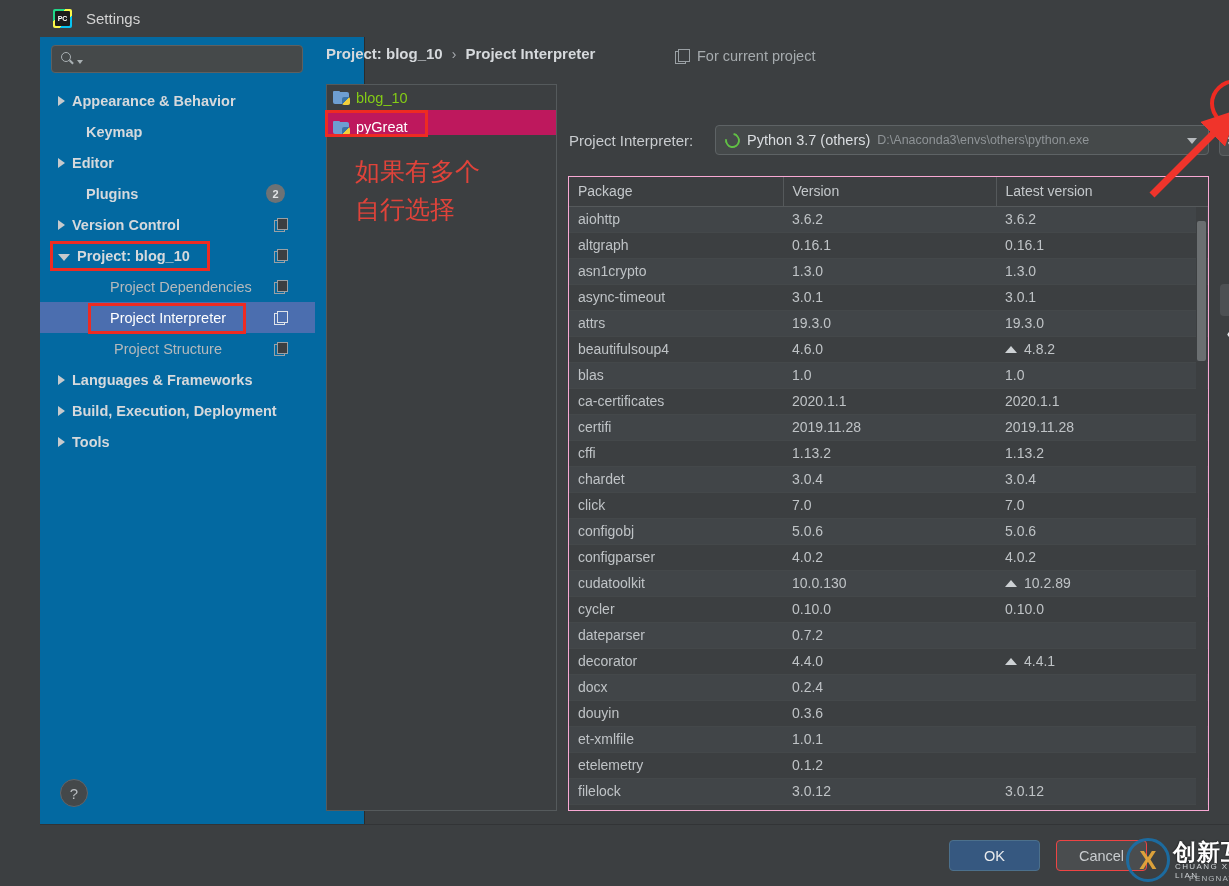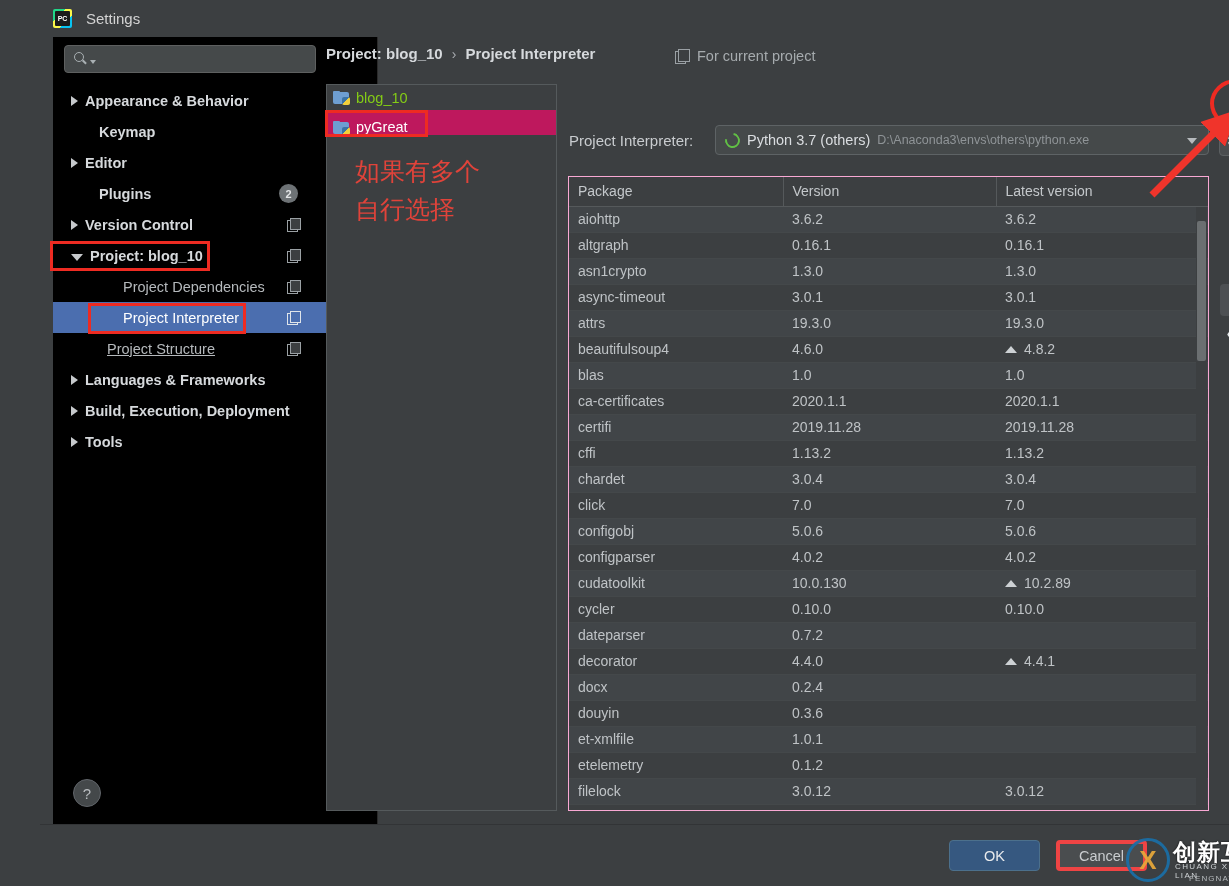--- a/index.html
+++ b/index.html
@@ -30,22 +30,22 @@
     margin-left: 14px; color: #d3d3d3; font-size: 15px;
   }
   .close-btn {
     position: absolute; right: 0; top: 0; width: 46px; height: 37px;
     display: flex; align-items: center; justify-content: center;
     color: #cfcfcf; font-size: 20px; font-weight: 300; cursor: pointer;
   }
 
   
   .sidebar {
-    position: absolute; left: 13px; top: 37px; width: 325px; height: 787px;
-    background: #000000; border-right: 1px solid #2b2b2b;
+    position: absolute; left: 0; top: 37px; width: 325px; height: 787px;
+    background: #0369a1; border-right: 1px solid #2b2b2b;
   }
   .search-box {
     position: absolute; left: 11px; top: 8px; width: 252px; height: 28px;
     background: #45494a; border: 1px solid #5e6060; border-radius: 4px;
     display: flex; align-items: center; padding-left: 8px;
   }
   .search-icon { width: 16px; height: 16px; position: relative; }
   .search-icon .glass {
     position: absolute; left: 1px; top: 1px; width: 10px; height: 10px;
     border: 1.6px solid #a9b0b3; border-radius: 50%;
@@ -254,21 +254,21 @@
   .bottombar {
     position: absolute; left: 0; bottom: 0; width: 1229px; height: 62px;
     background: #3c3f41; border-top: 1px solid #323436;
   }
   .btn {
     position: absolute; top: 15px; height: 31px; border-radius: 4px;
     font-size: 14.5px; display: flex; align-items: center; justify-content: center;
     cursor: pointer; font-family: "Liberation Sans", sans-serif;
   }
   .btn-ok { left: 909px; width: 91px; background: #365880; border: 1px solid #4c708c; color: #e8eaec; }
-  .btn-cancel { left: 1016px; width: 91px; background: #4a4d4f; border: 4px solid #ef4444; color: #c9cccf; }
+  .btn-cancel { left: 1016px; width: 91px; background: #4a4d4f; border: 1px solid #ef4444; color: #c9cccf; }
 
   
   .ann { position: absolute; pointer-events: none; }
   .ann-box { border: 3px solid #ee2b22; }
   .ann-ellipse { border: 4px solid #ee2b22; border-radius: 50%; }
 
   
   .watermark {
     position: absolute; left: 1083px; top: 828px; width: 146px; height: 58px;
     pointer-events: none;
@@ -344,21 +344,21 @@
         <div class="tree-row child" style="padding-left: 56px;">
           <div class="arrow none"></div>
           <span>Project Dependencies</span>
           <div class="copy-icon"></div>
         </div>
         <div class="tree-row child selected" style="padding-left: 56px;">
           <div class="arrow none"></div>
           <span>Project Interpreter</span>
           <div class="copy-icon"></div>
         </div>
-        <div class="tree-row child" style="padding-left: 40px; text-decoration: underline;">
+        <div class="tree-row child" style="padding-left: 60px;">
           <div class="arrow none"></div>
           <span>Project Structure</span>
           <div class="copy-icon"></div>
         </div>
         <div class="tree-row bold" style="padding-left: 18px;">
           <div class="arrow "></div>
           <span>Languages &amp; Frameworks</span>
         </div>
         <div class="tree-row bold" style="padding-left: 18px;">
           <div class="arrow "></div>

